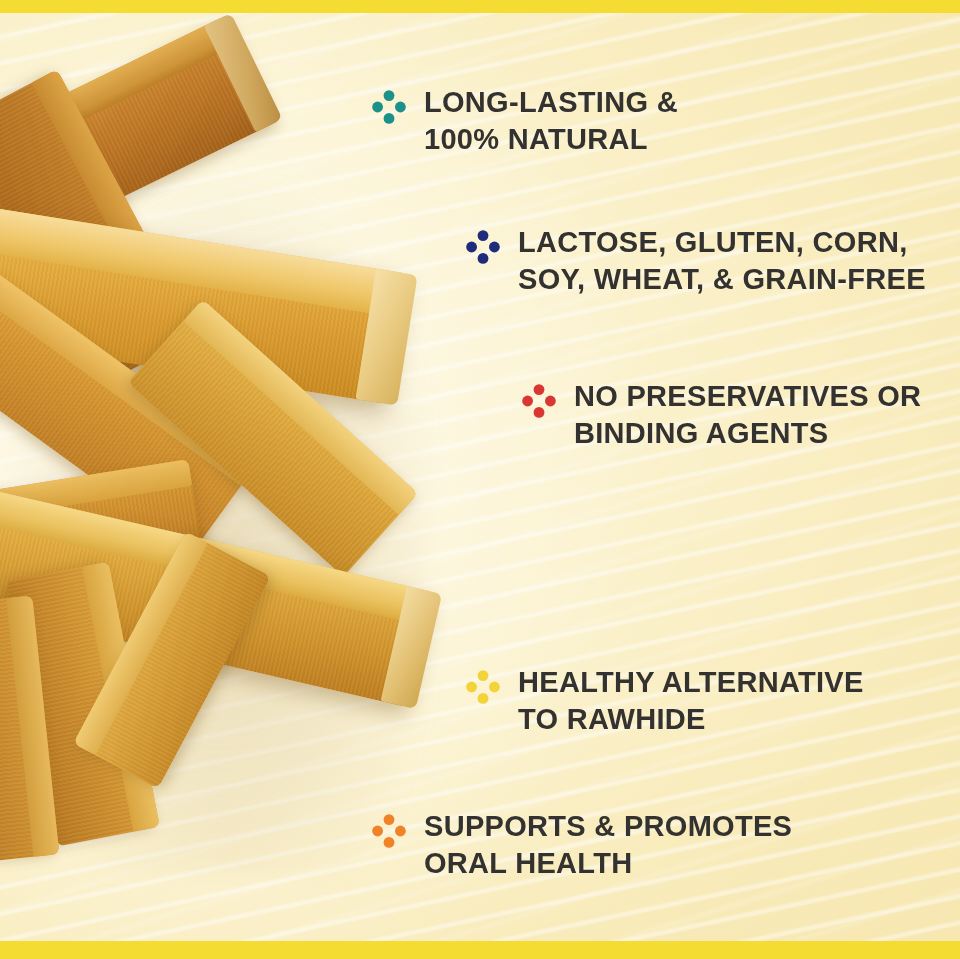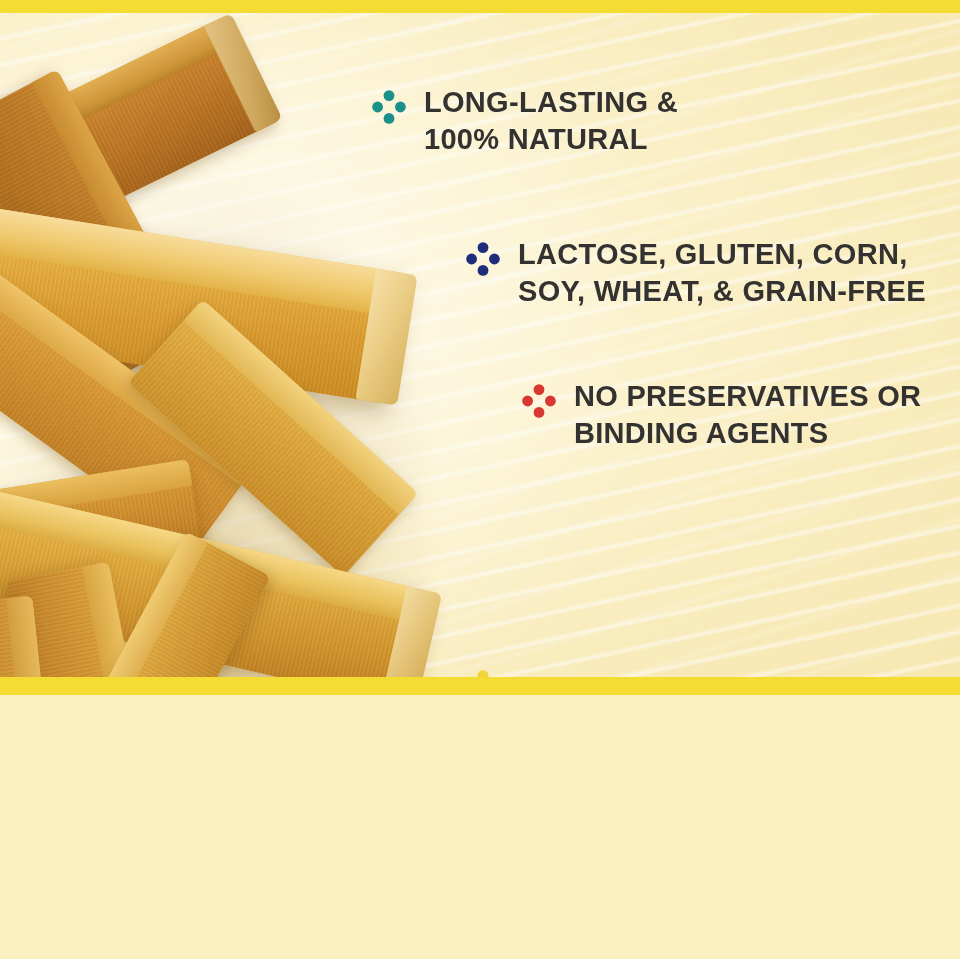--- a/index.html
+++ b/index.html
@@ -5,21 +5,21 @@
 <style>
   html,body{margin:0;padding:0;}
   body{
     width:960px;height:959px;overflow:hidden;
     font-family:"Liberation Sans", sans-serif;
     background:#FAF0C0;
   }
 
   #poster{
     position:relative;
-    width:960px;height:695px;
+    width:960px;height:959px;
     overflow:hidden;
     background:#bef264;
   }
 
   
   .bg-base{
     position:absolute;inset:0;
     background:
       radial-gradient(ellipse 120% 90% at 18% 45%, #FDF7DF 0%, #FBF2CE 38%, #F8EAB8 72%, #F6E6AE 100%);
   }
@@ -113,21 +113,21 @@
     line-height:1.26;
     letter-spacing:.3px;
     color:#333230;
     text-transform:uppercase;
     white-space:pre-line;
     font-family:"Liberation Sans", sans-serif;
   }
 
   
   .b0{left:372px;top:84px;}
-  .b1{left:466px;top:236px;}
+  .b1{left:466px;top:224px;}
   .b2{left:522px;top:378px;}
   .b3{left:518px;top:540px;}
   .b4{left:466px;top:664px;}
   .b5{left:372px;top:808px;}
 </style>
 </head>
 <body>
 
 <div id="poster">
 
@@ -240,17 +240,31 @@
 
     <div class="benefit b4">
       <span class="paw">
         <svg viewBox="0 0 34 34" aria-hidden="true">
           <circle cx="17" cy="5.6" r="5.4" fill="#F2D43A"></circle>
           <circle cx="28.4" cy="17" r="5.4" fill="#F2D43A"></circle>
           <circle cx="5.6" cy="17" r="5.4" fill="#F2D43A"></circle>
           <circle cx="17" cy="28.4" r="5.4" fill="#F2D43A"></circle>
         </svg>
       </span>
-    </div>
-
+      <span class="btext">HEALTHY ALTERNATIVE
+TO RAWHIDE</span>
+    </div>
+
+    <div class="benefit b5">
+      <span class="paw">
+        <svg viewBox="0 0 34 34" aria-hidden="true">
+          <circle cx="17" cy="5.6" r="5.4" fill="#F0832A"></circle>
+          <circle cx="28.4" cy="17" r="5.4" fill="#F0832A"></circle>
+          <circle cx="5.6" cy="17" r="5.4" fill="#F0832A"></circle>
+          <circle cx="17" cy="28.4" r="5.4" fill="#F0832A"></circle>
+        </svg>
+      </span>
+      <span class="btext">SUPPORTS &amp; PROMOTES
+ORAL HEALTH</span>
+    </div>
 
   </div>
 </div>
 
 </body></html>

